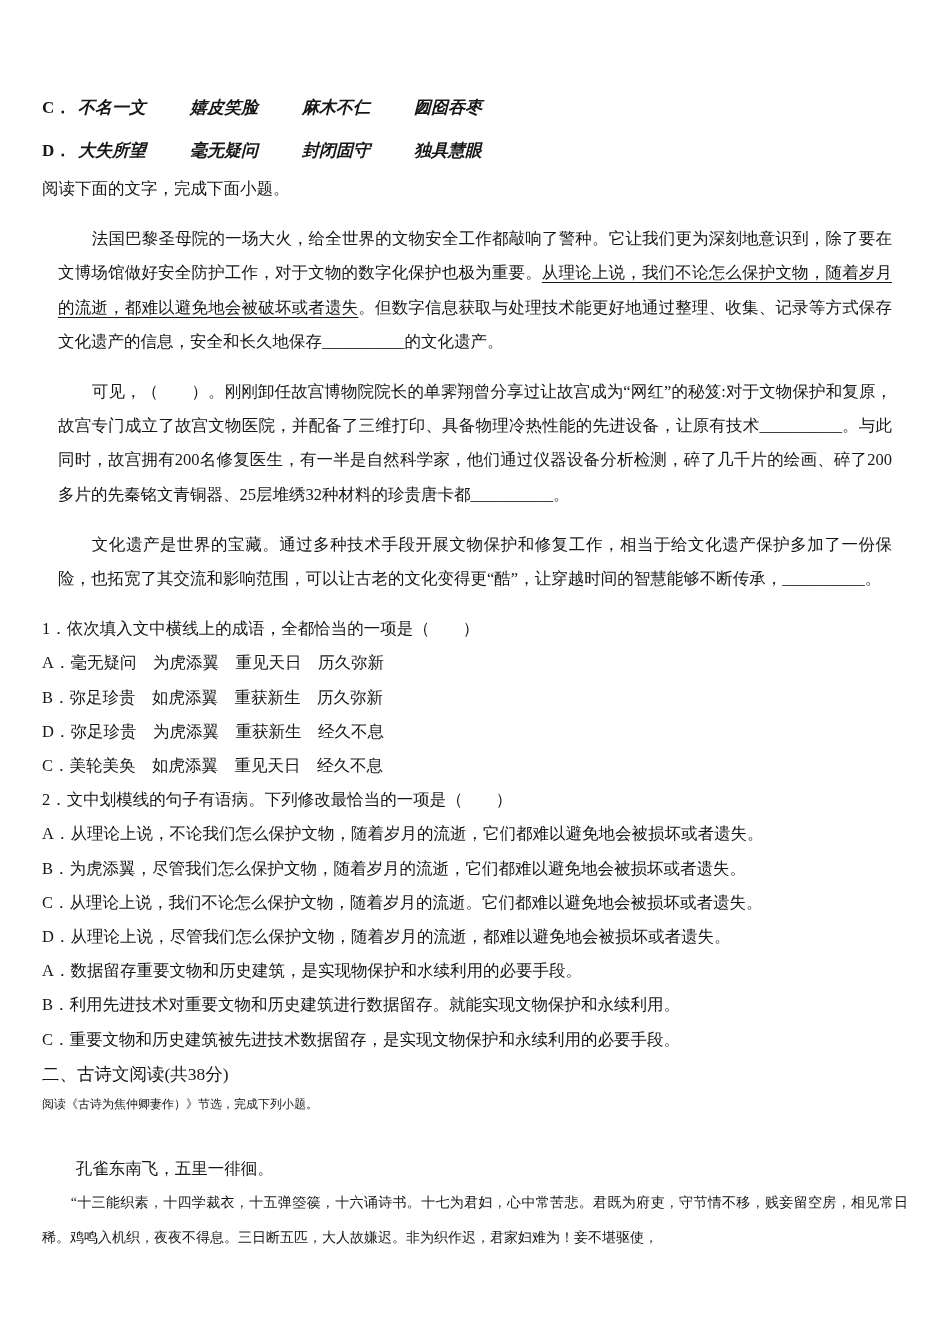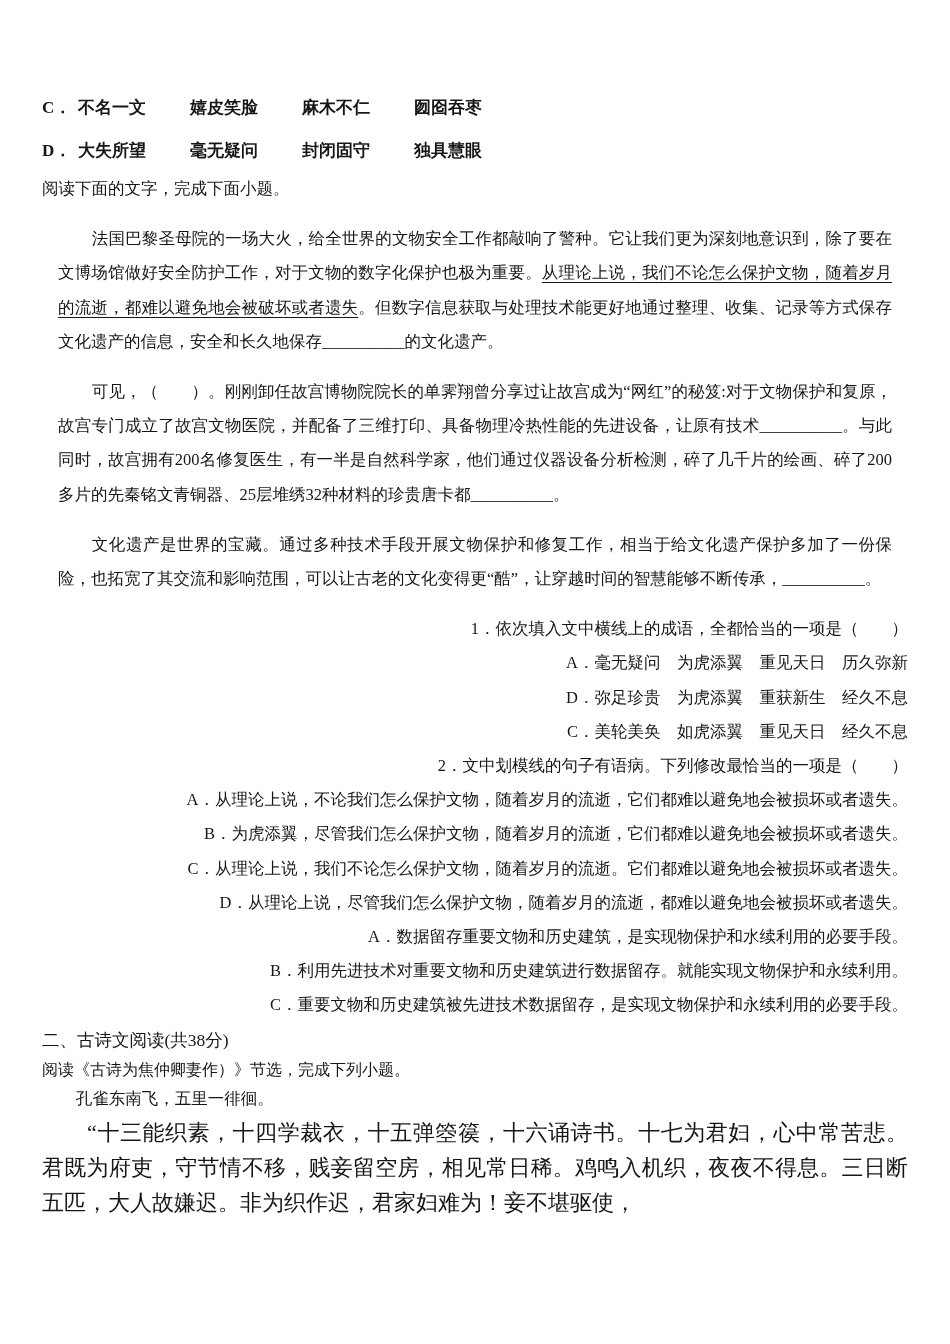--- a/index.html
+++ b/index.html
@@ -25,58 +25,59 @@
   .opt-row {
     display: flex;
     align-items: center;
     height: 43px;
     line-height: 43px;
     font-weight: 700;
     font-size: 17px;
     white-space: nowrap;
   }
   .opt-row .opt-label { width: 36px; flex: 0 0 auto; }
-  .opt-row .idiom     { width: 112px; flex: 0 0 auto; }
+  .opt-row .idiom     { width: 112px; flex: 0 0 auto; font-style: italic; }
   .opt-row .idiom:last-child { width: auto; }
 
   
   .body-text {
     font-size: 16.5px;
     line-height: 34.2px;
   }
   .body-text p { margin: 16px; }
   .para {
     text-indent: 2.05em;
     text-align: justify;
   }
   .para-gap { margin-top: 8px !important; }
   .ul-clause {
     text-decoration: underline;
     text-underline-offset: 4px;
   }
-  .q-stem, .q-option { text-align: right; }
+  .q-stem, .q-option { text-align: left; }
 
   
   .sec-header {
     font-weight: 400;
     font-size: 17.5px;
     line-height: 34px;
   }
   .sec-intro {
-    font-size: 16px;
+    font-size: 12px;
     line-height: 26px;
   }
   .poem-first {
     font-size: 16.5px;
     line-height: 32px;
     text-indent: 2.05em;
+    margin-top: 36px;
   }
   .poem-para {
     margin: 0;
-    font-size: 22px;
+    font-size: 14px;
     line-height: 35px;
     text-indent: 2.05em;
     text-align: justify;
   }
 </style>
 </head>
 <body>
 
 <div class="page">
 
@@ -99,20 +100,21 @@
     <div>阅读下面的文字，完成下面小题。</div>
 
     <p class="para"><span>法国巴黎圣母院的一场大火，给全世界的文物安全工作都敲响了警种。它让我们更为深刻地意识到，除了要在文博场馆做好安全防护工作，对于文物的数字化保护也极为重要。</span><span class="ul-clause">从理论上说，我们不论怎么保护文物，随着岁月的流逝，都难以避免地会被破坏或者遗失</span><span>。但数字信息获取与处理技术能更好地通过整理、收集、记录等方式保存文化遗产的信息，安全和长久地保存__________的文化遗产。</span></p>
 
     <p class="para">可见，（　　）。刚刚卸任故宫博物院院长的单霁翔曾分享过让故宫成为“网红”的秘笈:对于文物保护和复原，故宫专门成立了故宫文物医院，并配备了三维打印、具备物理冷热性能的先进设备，让原有技术__________。与此同时，故宫拥有200名修复医生，有一半是自然科学家，他们通过仪器设备分析检测，碎了几千片的绘画、碎了200多片的先秦铭文青铜器、25层堆绣32种材料的珍贵唐卡都__________。</p>
 
     <p class="para para-gap">文化遗产是世界的宝藏。通过多种技术手段开展文物保护和修复工作，相当于给文化遗产保护多加了一份保险，也拓宽了其交流和影响范围，可以让古老的文化变得更“酷”，让穿越时间的智慧能够不断传承，__________。</p>
 
     <div class="q-stem">1．依次填入文中横线上的成语，全都恰当的一项是（　　）</div>
     <div class="q-option">A．毫无疑问　为虎添翼　重见天日　历久弥新</div>
+    <div class="q-option">B．弥足珍贵　如虎添翼　重获新生　历久弥新</div>
     <div class="q-option">D．弥足珍贵　为虎添翼　重获新生　经久不息</div>
     <div class="q-option">C．美轮美奂　如虎添翼　重见天日　经久不息</div>
 
     <div class="q-stem">2．文中划模线的句子有语病。下列修改最恰当的一项是（　　）</div>
     <div class="q-option">A．从理论上说，不论我们怎么保护文物，随着岁月的流逝，它们都难以避免地会被损坏或者遗失。</div>
     <div class="q-option">B．为虎添翼，尽管我们怎么保护文物，随着岁月的流逝，它们都难以避免地会被损坏或者遗失。</div>
     <div class="q-option">C．从理论上说，我们不论怎么保护文物，随着岁月的流逝。它们都难以避免地会被损坏或者遗失。</div>
     <div class="q-option">D．从理论上说，尽管我们怎么保护文物，随着岁月的流逝，都难以避免地会被损坏或者遗失。</div>
 
     <div class="q-option">A．数据留存重要文物和历史建筑，是实现物保护和水续利用的必要手段。</div>

